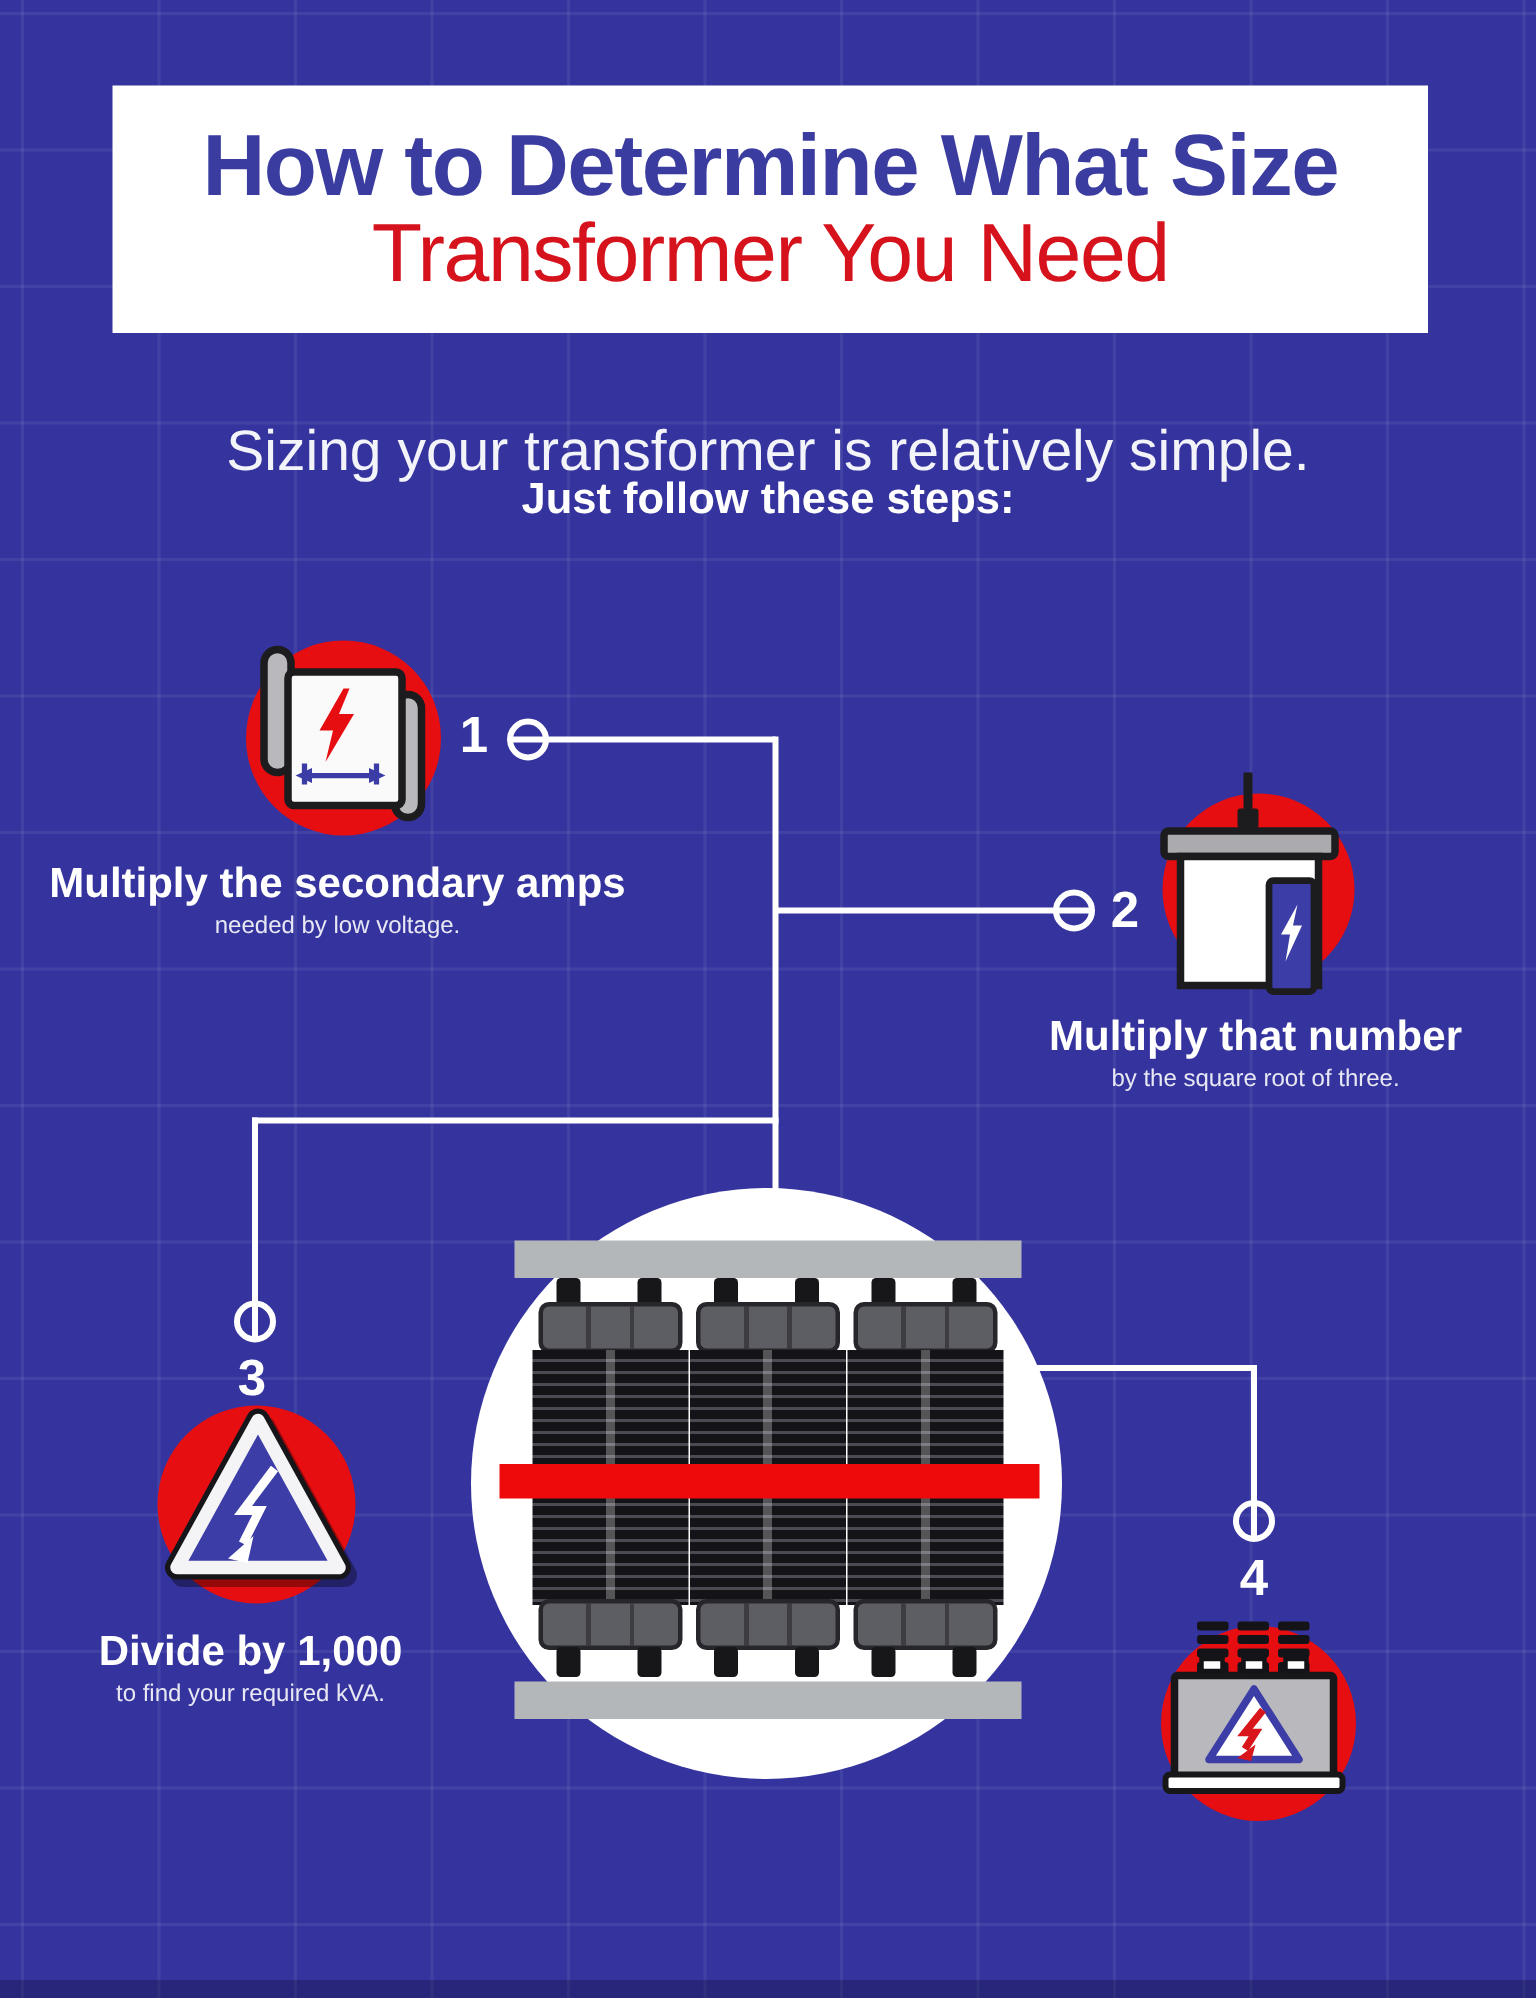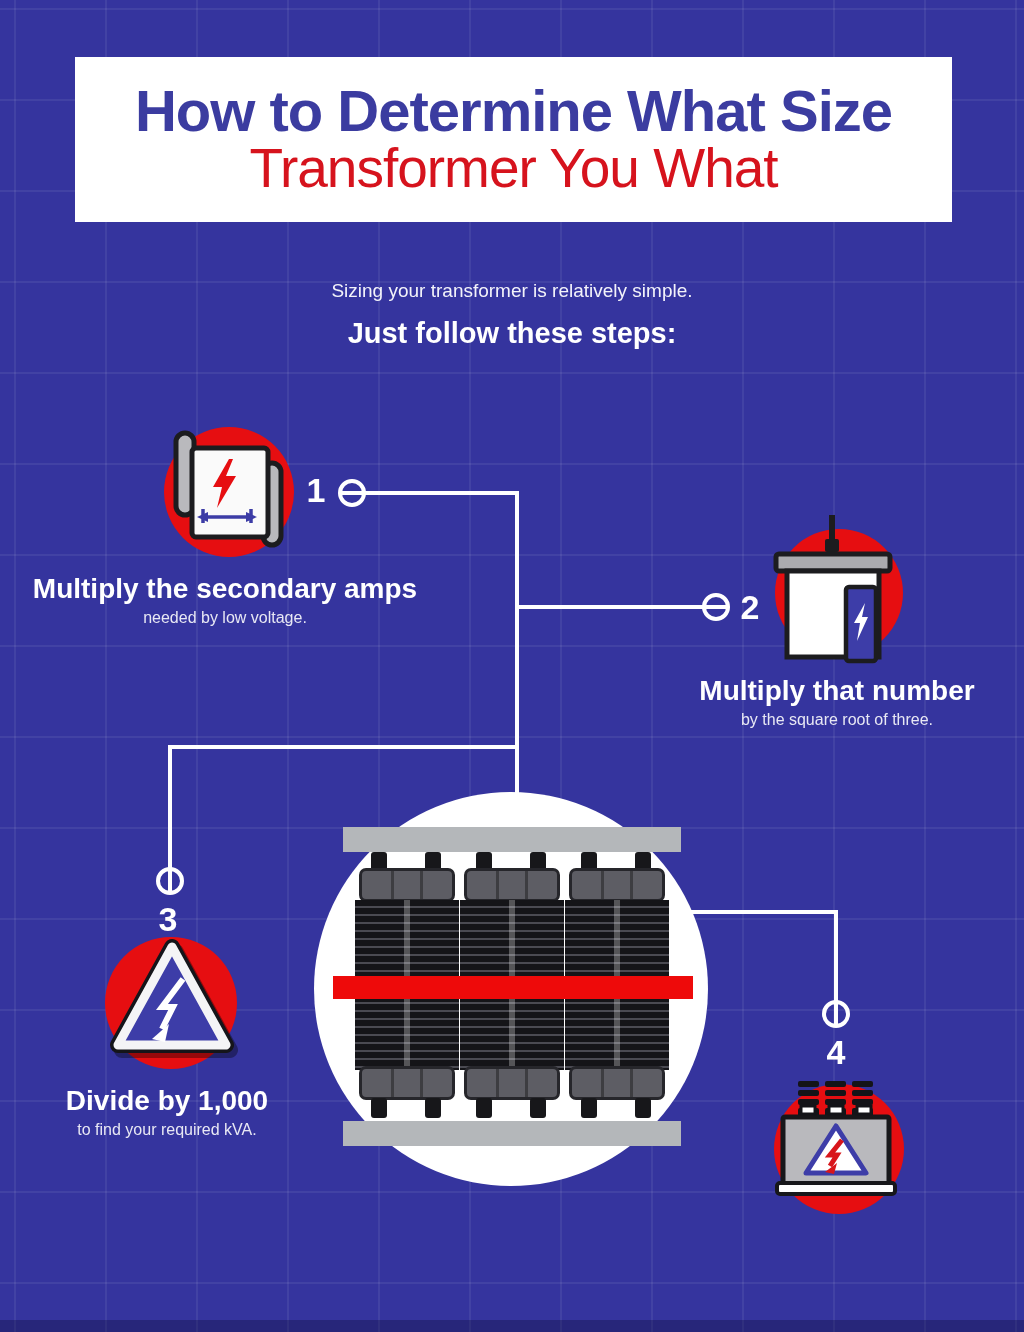--- a/index.html
+++ b/index.html
@@ -15,21 +15,21 @@
     color:#ffffff;
   }
   
   .header-box{
     position:absolute;left:75px;top:57px;width:877px;height:165px;
     background:#ffffff;display:flex;flex-direction:column;align-items:center;justify-content:center;
   }
   .title-line1{font-size:58px;font-weight:bold;color:#3b3ca0;letter-spacing:-1px;line-height:1.02;}
   .title-line2{font-size:55px;font-weight:normal;color:#d6131d;letter-spacing:-1px;line-height:1.05;}
   
-  .intro1{position:absolute;left:0;top:280px;width:1024px;text-align:center;font-size:19px;color:#f3f3fa;}
+  .intro1{position:absolute;left:0;top:280px;width:1024px;text-align:center;font-size:38px;color:#f3f3fa;}
   .intro2{position:absolute;left:0;top:317px;width:1024px;text-align:center;font-size:29px;font-weight:bold;color:#ffffff;}
   
   .connectors{position:absolute;left:0;top:0;z-index:2;pointer-events:none;}
   
   .badge{position:absolute;border-radius:50%;background:#e60e11;z-index:4;}
   .badge svg{position:absolute;overflow:visible;}
   .s1{left:164px;top:427px;width:130px;height:130px;}
   .s2{left:775px;top:529px;width:128px;height:128px;}
   .s3{left:105px;top:937px;width:132px;height:132px;}
   .s4{left:774px;top:1084px;width:130px;height:130px;}
@@ -64,21 +64,21 @@
   .red-band{position:absolute;left:333px;top:976px;width:360px;height:23px;background:#ee0a0a;z-index:6;}
   .bottom-strip{position:absolute;left:0;top:1320px;width:1024px;height:12px;background:rgba(5,5,40,0.30);z-index:7;}
 </style>
 </head>
 <body>
 
 <div class="canvas">
 
   <div class="header-box">
     <div class="title-line1">How to Determine What Size</div>
-    <div class="title-line2">Transformer You What</div>
+    <div class="title-line2">Transformer You Need</div>
   </div>
 
   <div class="intro1">Sizing your transformer is relatively simple.</div>
   <div class="intro2">Just follow these steps:</div>
 
   <svg class="connectors" width="1024" height="1332" viewBox="0 0 1024 1332">
     <g stroke="#ffffff" stroke-width="4" fill="none">
       <line x1="340" y1="493" x2="517" y2="493"></line>
       <line x1="517" y1="491" x2="517" y2="805"></line>
       <line x1="517" y1="607" x2="729" y2="607"></line>

